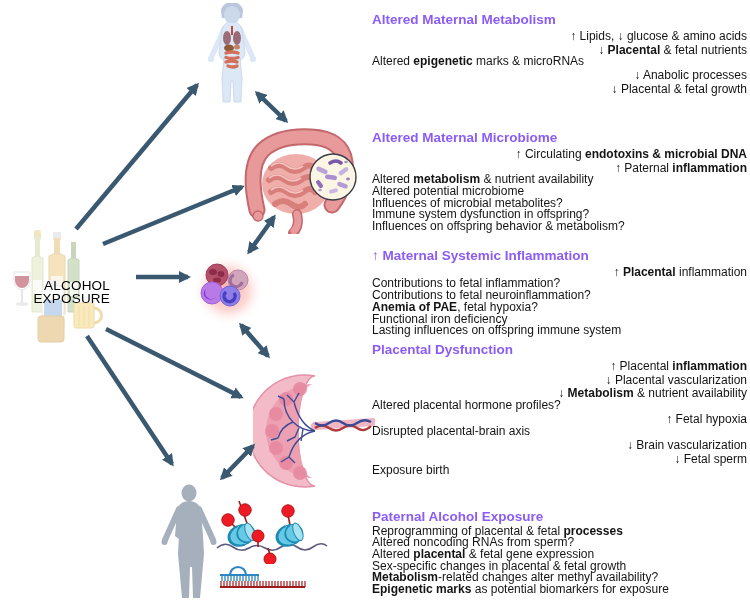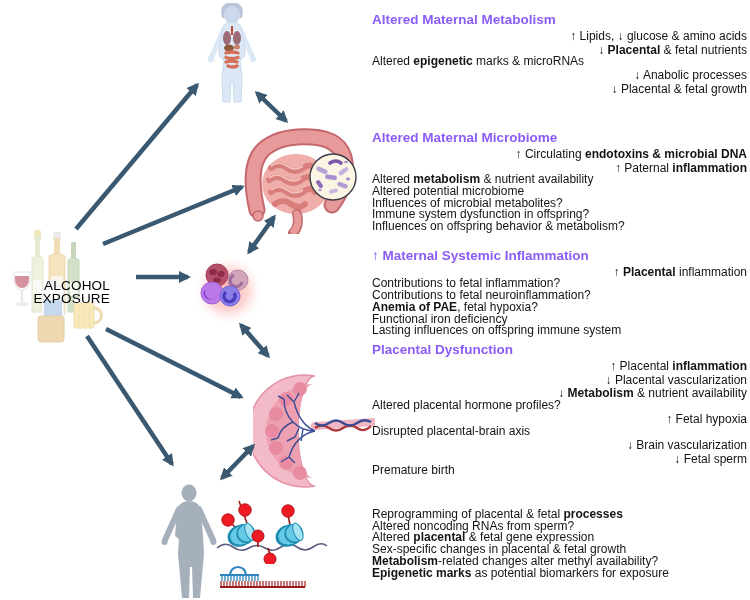--- a/index.html
+++ b/index.html
@@ -263,23 +263,24 @@
   <div class="tblock" style="top:342px">
       <div class="block-title">Placental Dysfunction</div>
       <div class="block-line arrow-line"><span>↑ Placental </span><span class="b">inflammation</span></div>
       <div class="block-line arrow-line"><span>↓ Placental vascularization</span></div>
       <div class="block-line arrow-line"><span>↓ </span><span class="b">Metabolism</span><span> &amp; nutrient availability</span></div>
       <div class="block-line"><span>Altered placental hormone profiles?</span></div>
       <div class="block-line arrow-line"><span>↑ Fetal hypoxia</span></div>
       <div class="block-line"><span>Disrupted placental-brain axis</span></div>
       <div class="block-line arrow-line"><span>↓ Brain vascularization</span></div>
       <div class="block-line arrow-line"><span>↓ Fetal sperm</span></div>
-      <div class="block-line"><span>Premature birth</span></div>
+      <div class="block-line"><span>Exposure birth</span></div>
     </div>
   <div class="tblock" style="top:509px">
+      <div class="block-title">Paternal Alcohol Exposure</div>
       <div class="block-line"><span>Reprogramming of placental &amp; fetal </span><span class="b">processes</span></div>
       <div class="block-line"><span>Altered noncoding RNAs from sperm?</span></div>
       <div class="block-line"><span>Altered </span><span class="b">placental</span><span> &amp; fetal gene expression</span></div>
       <div class="block-line"><span>Sex-specific changes in placental &amp; fetal growth</span></div>
       <div class="block-line"><span class="b">Metabolism</span><span>-related changes alter methyl availability?</span></div>
       <div class="block-line"><span class="b">Epigenetic marks</span><span> as potential biomarkers for exposure</span></div>
     </div>
 
 </div>
 

